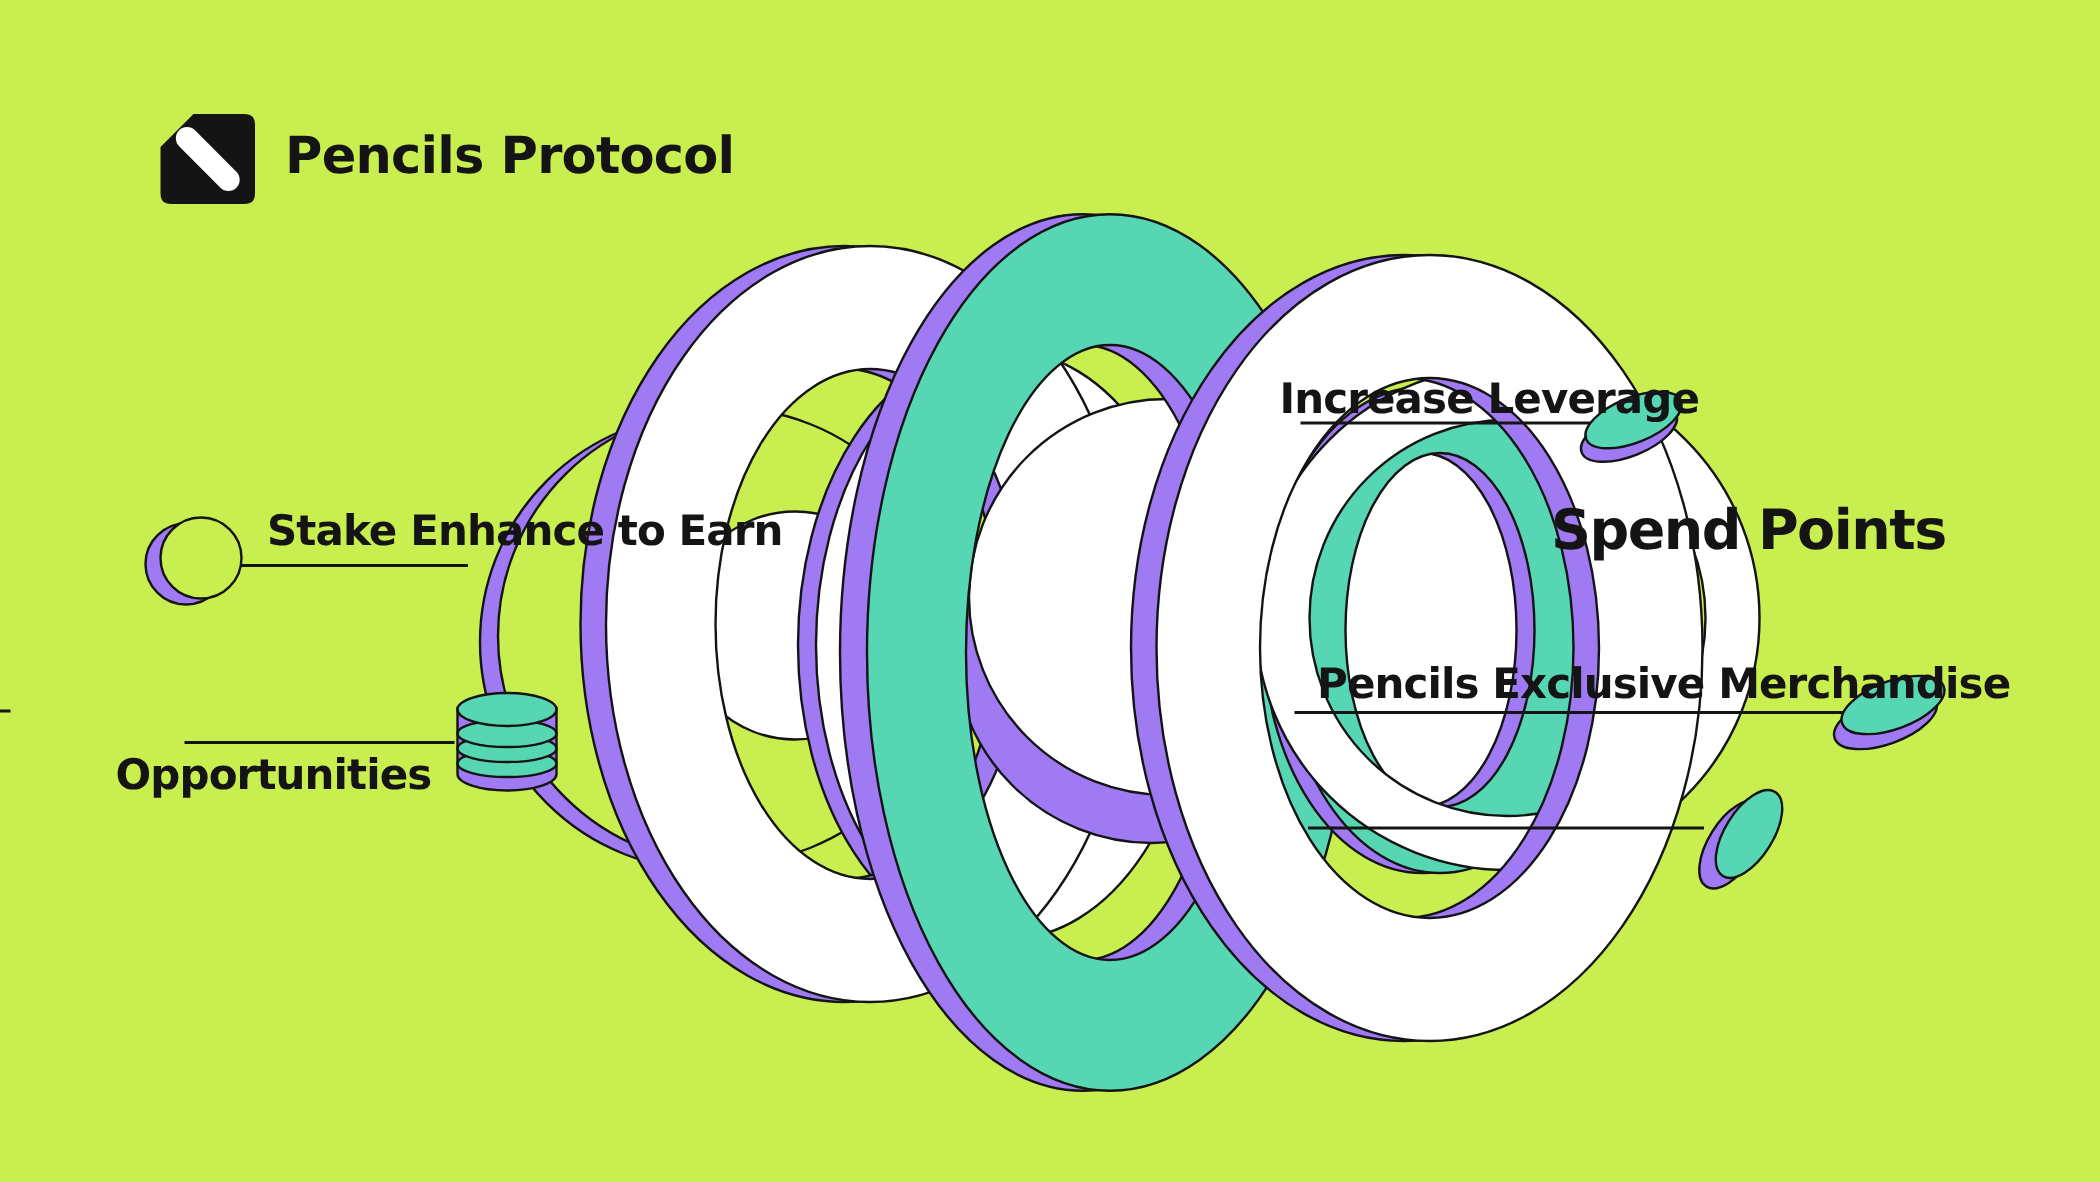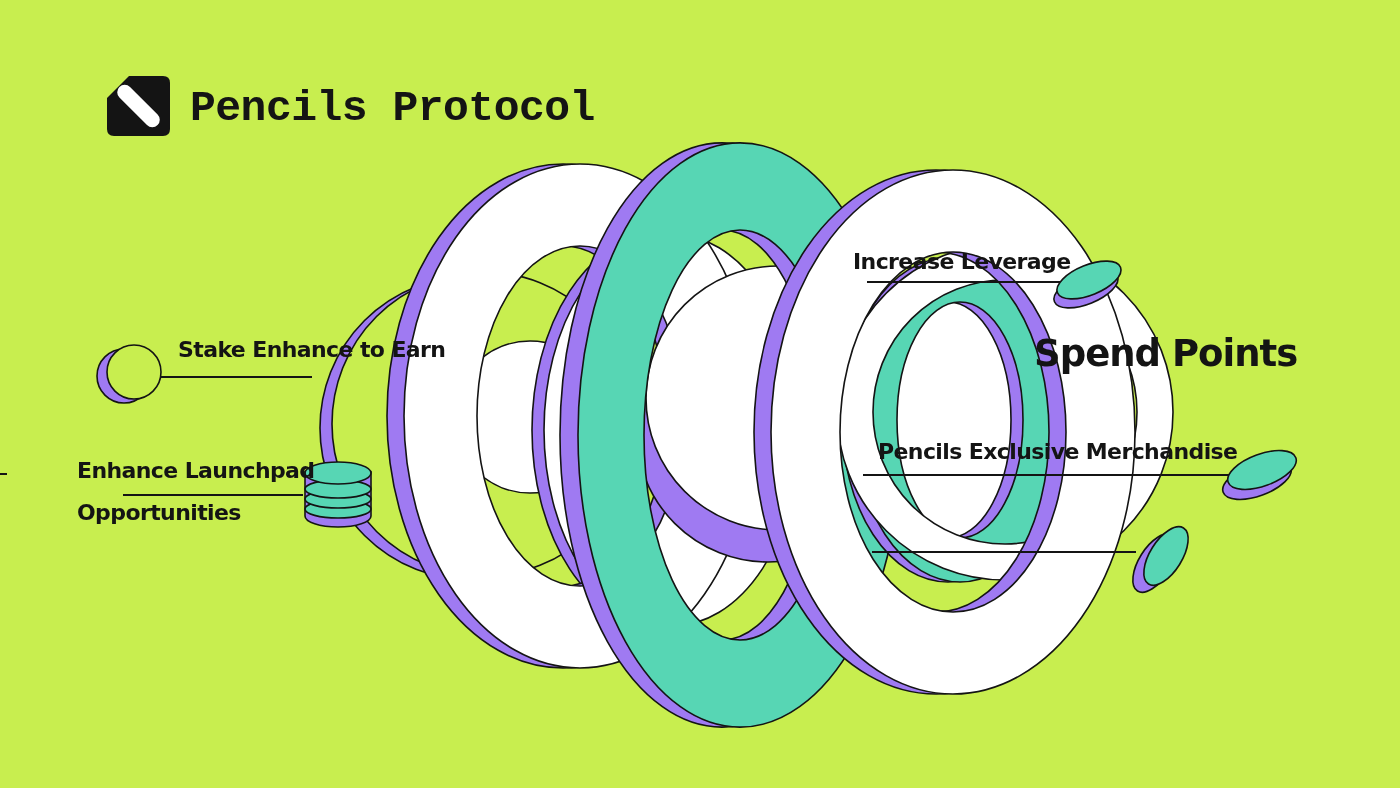--- a/index.html
+++ b/index.html
@@ -10,25 +10,25 @@
        font-family:"DejaVu Sans","Liberation Sans",sans-serif;color:var(--ink);}
   .stage{position:relative;width:1400px;height:788px;}
   .stage svg{position:absolute;left:0;top:0;}
   .ink-stroke{stroke:var(--ink);stroke-width:1.6;}
   .fill-purple{fill:var(--purple);}
   .fill-teal{fill:var(--teal);}
   .fill-white{fill:var(--white);}
   .fill-bg{fill:var(--bg);}
   .connector{stroke:var(--ink);stroke-width:2;}
   .txt{position:absolute;white-space:nowrap;color:var(--ink);}
-  .brand-txt{left:190px;top:84px;font-size:43px;font-weight:800;letter-spacing:-0.5px;font-family:Liberation Mono, monospace;}
+  .brand-txt{left:190px;top:84px;font-size:34px;font-weight:800;letter-spacing:-0.5px;}
   .heading{font-size:37px;font-weight:800;letter-spacing:-1px;}
   .heading.earn{left:99px;top:259px;}
   .heading.spend{left:1034px;top:332px;}
-  .label{font-size:22px;font-weight:700;letter-spacing:-0.6px;}
+  .label{font-size:28px;font-weight:700;letter-spacing:-0.6px;}
   .label.stake{left:178px;top:337px;}
   .label.enhance1{left:77px;top:458px;}
   .label.enhance2{left:77px;top:500px;}
   .label.leverage{left:853px;top:249px;}
   .label.merch{left:878px;top:439px;}
   .label.growth{left:817px;top:519px;}
 </style>
 </head>
 <body>
 
@@ -114,20 +114,19 @@
 
     <g>
       <path d="M129,76 L163,76 Q170,76 170,83 L170,129 Q170,136 163,136 L114,136 Q107,136 107,129 L107,98 Z" fill="var(--ink)"></path>
       <rect x="-27" y="-7.5" width="54" height="15" rx="7.5" fill="var(--white)" transform="translate(138.5,106) rotate(45)"></rect>
     </g>
   </svg>
 
   <div class="txt brand-txt">Pencils Protocol</div>
 
   <div class="txt label stake">Stake Enhance to Earn</div>
-  <div class="txt label enhance1">Enhance Launchpad</div>
   <div class="txt label enhance2">Opportunities</div>
 
   <div class="txt heading spend">Spend Points</div>
   <div class="txt label leverage">Increase Leverage</div>
   <div class="txt label merch">Pencils Exclusive Merchandise</div>
 
 </div>
 
 </body></html>

